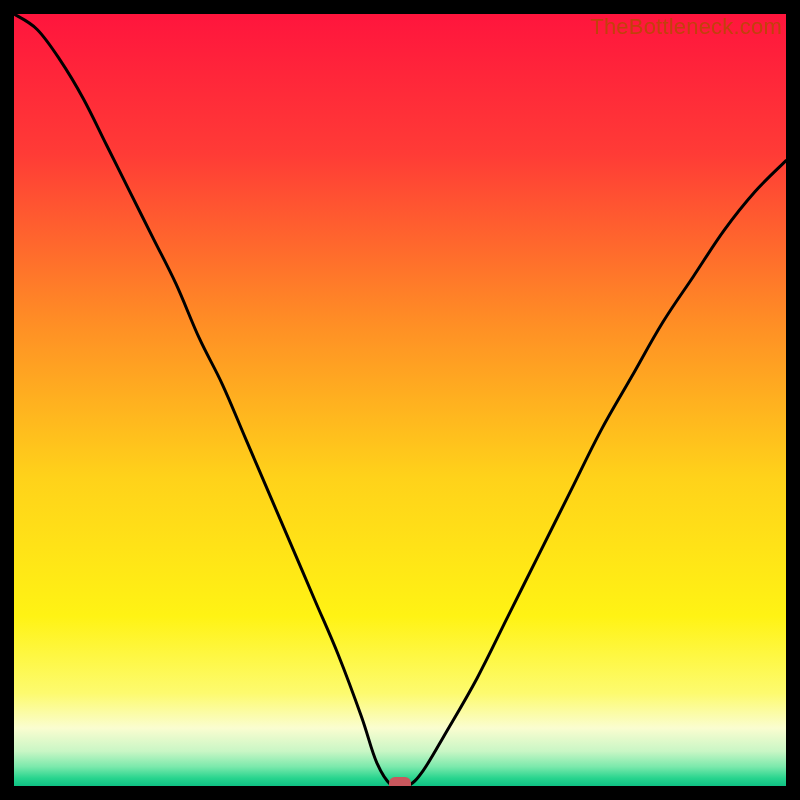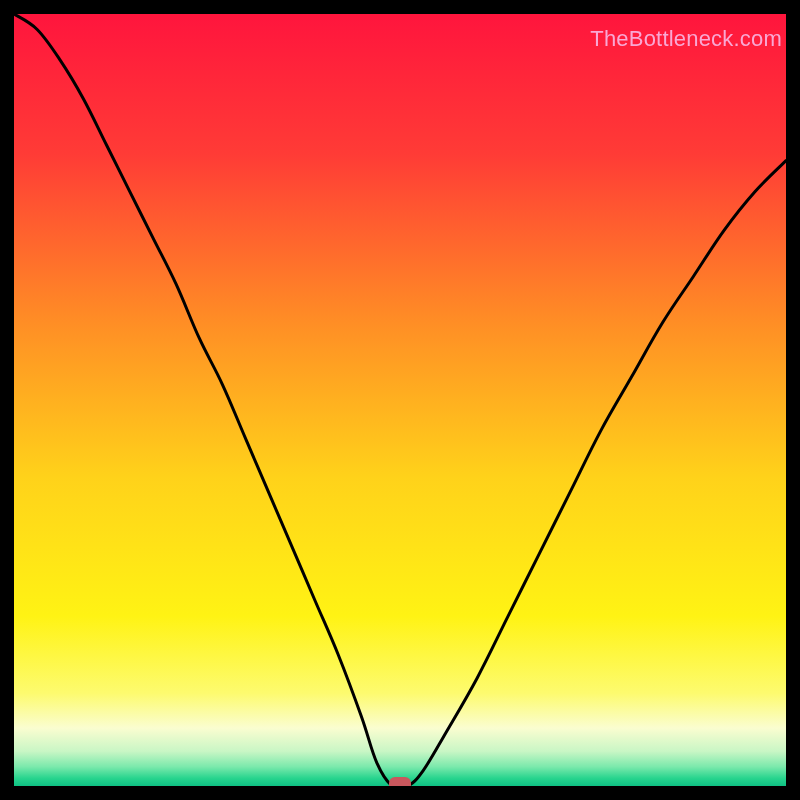--- a/index.html
+++ b/index.html
@@ -21,23 +21,23 @@
   }
   .plot-area {
     position: absolute;
     left: 0;
     top: 0;
     width: 772px;
     height: 772px;
   }
   .watermark {
     position: absolute;
-    top: 12px;
+    top: 0px;
     right: 4px;
-    color: #f9a8d4;
+    color: #c2410c;
     font-size: 22px;
     font-weight: 500;
     letter-spacing: 0.2px;
     user-select: none;
   }
   svg {
     display: block;
   }
 </style>
 </head>

